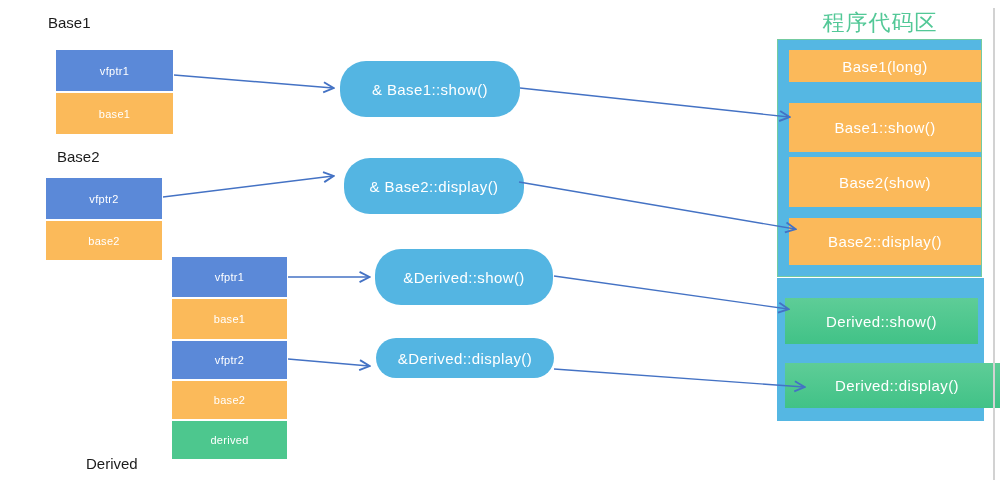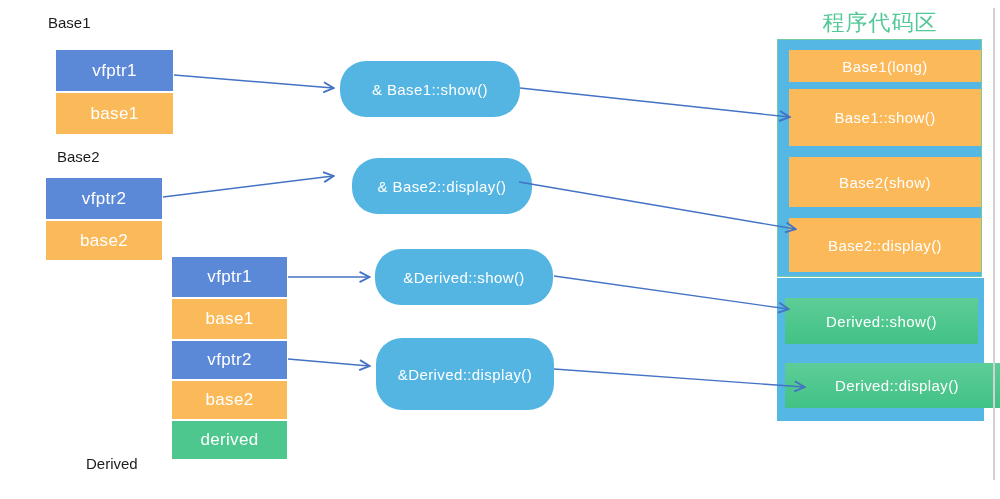--- a/index.html
+++ b/index.html
@@ -4,21 +4,21 @@
 <style>
   html,body{margin:0;padding:0;background:#ffffff;}
   .canvas{
     position:relative;width:1000px;height:499px;background:#ffffff;
     font-family:"Liberation Sans",sans-serif;overflow:hidden;
   }
   .abs{position:absolute;box-sizing:border-box;}
   .class-label{color:#1c1c1c;font-size:15px;font-weight:400;}
   .mem-row{
     display:flex;align-items:center;justify-content:center;
-    color:#ffffff;font-size:17px;letter-spacing:0.3px;
+    color:#ffffff;font-size:11px;letter-spacing:0.3px;
   }
   .row-vfptr{background:#5b89d8;}
   .row-member{background:#fbba5a;}
   .row-derived{background:#4dc78e;}
   .vtable-box{
     background:#54b5e2;color:#ffffff;font-size:15px;letter-spacing:0.4px;
     display:flex;align-items:center;justify-content:center;border-radius:26px;
   }
   .code-title{color:#53c897;font-size:22px;letter-spacing:1px;text-align:center;}
   .code-container-top{background:#55b7e3;border:1px solid #74cba0;}
@@ -47,32 +47,32 @@
   <div class="abs mem-row row-vfptr" style="left:46px;top:178px;width:116px;height:41px;">vfptr2</div>
   <div class="abs mem-row row-member" style="left:46px;top:221px;width:116px;height:39px;">base2</div>
 
   <div class="abs mem-row row-vfptr" style="left:172px;top:257px;width:115px;height:40px;">vfptr1</div>
   <div class="abs mem-row row-member" style="left:172px;top:299px;width:115px;height:40px;">base1</div>
   <div class="abs mem-row row-vfptr" style="left:172px;top:341px;width:115px;height:38px;">vfptr2</div>
   <div class="abs mem-row row-member" style="left:172px;top:381px;width:115px;height:38px;">base2</div>
   <div class="abs mem-row row-derived" style="left:172px;top:421px;width:115px;height:38px;">derived</div>
 
   <div class="abs vtable-box" style="left:340px;top:61px;width:180px;height:56px;">&amp; Base1::show()</div>
-  <div class="abs vtable-box" style="left:352px;top:158px;width:180px;height:56px;">&amp; Base2::display()</div>
+  <div class="abs vtable-box" style="left:344px;top:158px;width:180px;height:56px;">&amp; Base2::display()</div>
   <div class="abs vtable-box" style="left:375px;top:249px;width:178px;height:56px;">&amp;Derived::show()</div>
-  <div class="abs vtable-box" style="left:376px;top:338px;width:178px;height:72px;">&amp;Derived::display()</div>
+  <div class="abs vtable-box" style="left:376px;top:338px;width:178px;height:40px;">&amp;Derived::display()</div>
 
   <div class="abs code-title" style="left:777px;top:8px;width:206px;">程序代码区</div>
   <div class="abs code-container-top" style="left:777px;top:39px;width:205px;height:238px;"></div>
   <div class="abs code-container-bottom" style="left:777px;top:278px;width:207px;height:143px;"></div>
 
   <div class="abs code-item code-item-orange" style="left:789px;top:50px;width:192px;height:32px;">Base1(long)</div>
-  <div class="abs code-item code-item-orange" style="left:789px;top:89px;width:192px;height:57px;">Base1::show()</div>
+  <div class="abs code-item code-item-orange" style="left:789px;top:103px;width:192px;height:49px;">Base1::show()</div>
   <div class="abs code-item code-item-orange" style="left:789px;top:157px;width:192px;height:50px;">Base2(show)</div>
-  <div class="abs code-item code-item-orange" style="left:789px;top:218px;width:192px;height:54px;">Base2::display()</div>
+  <div class="abs code-item code-item-orange" style="left:789px;top:218px;width:192px;height:47px;">Base2::display()</div>
   <div class="abs code-item code-item-green" style="left:785px;top:298px;width:193px;height:46px;">Derived::show()</div>
   <div class="abs code-item code-item-green" style="left:785px;top:363px;width:224px;height:45px;">Derived::display()</div>
 
   <div class="abs page-edge" style="left:993px;top:8px;width:2px;height:472px;"></div>
 
   <svg class="overlay" width="1000" height="499" viewBox="0 0 1000 499">
     <defs>
       <marker id="arrow" viewBox="0 0 10 10" refX="8.5" refY="5" markerWidth="9" markerHeight="9" orient="auto">
         <path d="M1,1 L9,5 L1,9" fill="none" stroke="#4472c4" stroke-width="1.5"></path>
       </marker>

